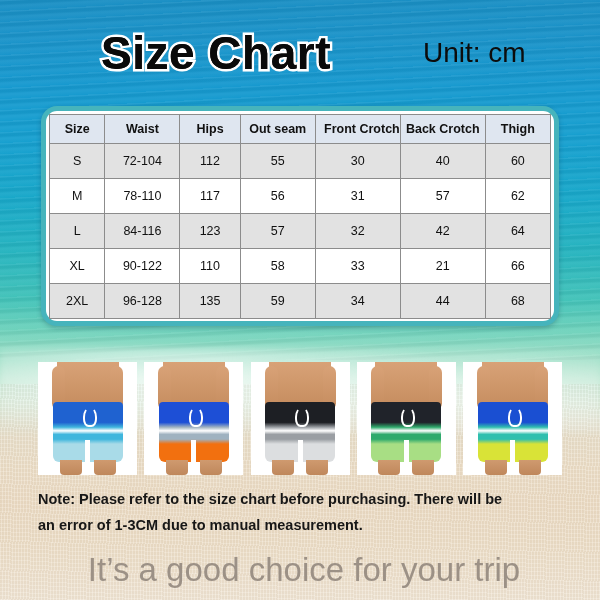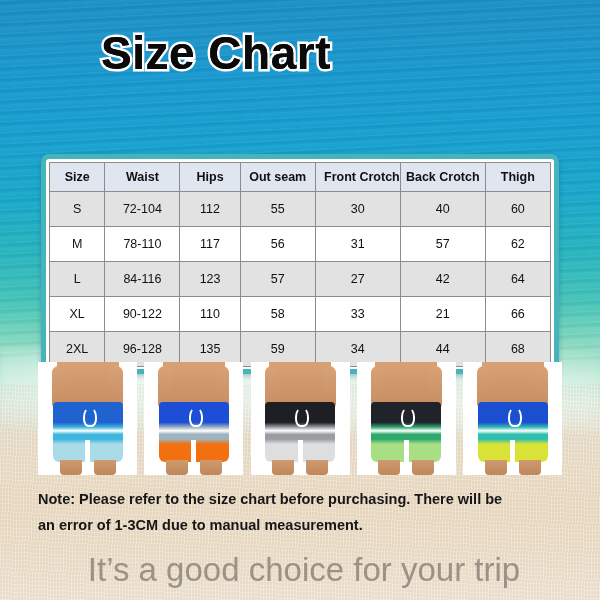--- a/index.html
+++ b/index.html
@@ -83,24 +83,23 @@
     font-size:28px;color:#0c0c0c;line-height:46px;white-space:nowrap;
     font-family:"Liberation Sans", sans-serif;
   }
 
   
   .table-panel{
     position:absolute;left:41px;top:106px;width:518px;height:220px;
     box-sizing:border-box;
     background:#ffffff;
     border:5px solid #46b4bc;
-    border-radius:8px;
+    border-radius:16px;
     padding:3px;
     box-shadow:0 2px 5px rgba(0,40,60,.25);
-    margin-top:48px;
   }
   table.size{
     width:100%;height:100%;
     border-collapse:collapse;
     table-layout:fixed;
     font-family:"Liberation Sans", sans-serif;
   }
   table.size th,table.size td{
     border:1px solid #8c8c8c;
     text-align:center;
@@ -173,20 +172,21 @@
 
 <div id="bg">
   <div class="wave-tex"></div>
   <div class="foam"></div>
   <div class="sand-tex"></div>
 </div>
 
 <div class="header">
   <div class="title">Size Chart</div>
   <div class="title-fill">Size Chart</div>
+  <div class="unit">Unit: cm</div>
 </div>
 
 <div class="table-panel">
   <table class="size">
     <thead>
       <tr id="thead-row">
           <th style="width: 11%;">Size</th>
           <th style="width: 15%;">Waist</th>
           <th style="width: 12%;">Hips</th>
           <th style="width: 15%;">Out seam</th>
@@ -212,21 +212,21 @@
           <td>56</td>
           <td>31</td>
           <td>57</td>
           <td>62</td>
         </tr>
         <tr class="odd">
           <td>L</td>
           <td>84-116</td>
           <td>123</td>
           <td>57</td>
-          <td>27</td>
+          <td>32</td>
           <td>42</td>
           <td>64</td>
         </tr>
         <tr class="even">
           <td>XL</td>
           <td>90-122</td>
           <td>110</td>
           <td>58</td>
           <td>33</td>
           <td>21</td>

